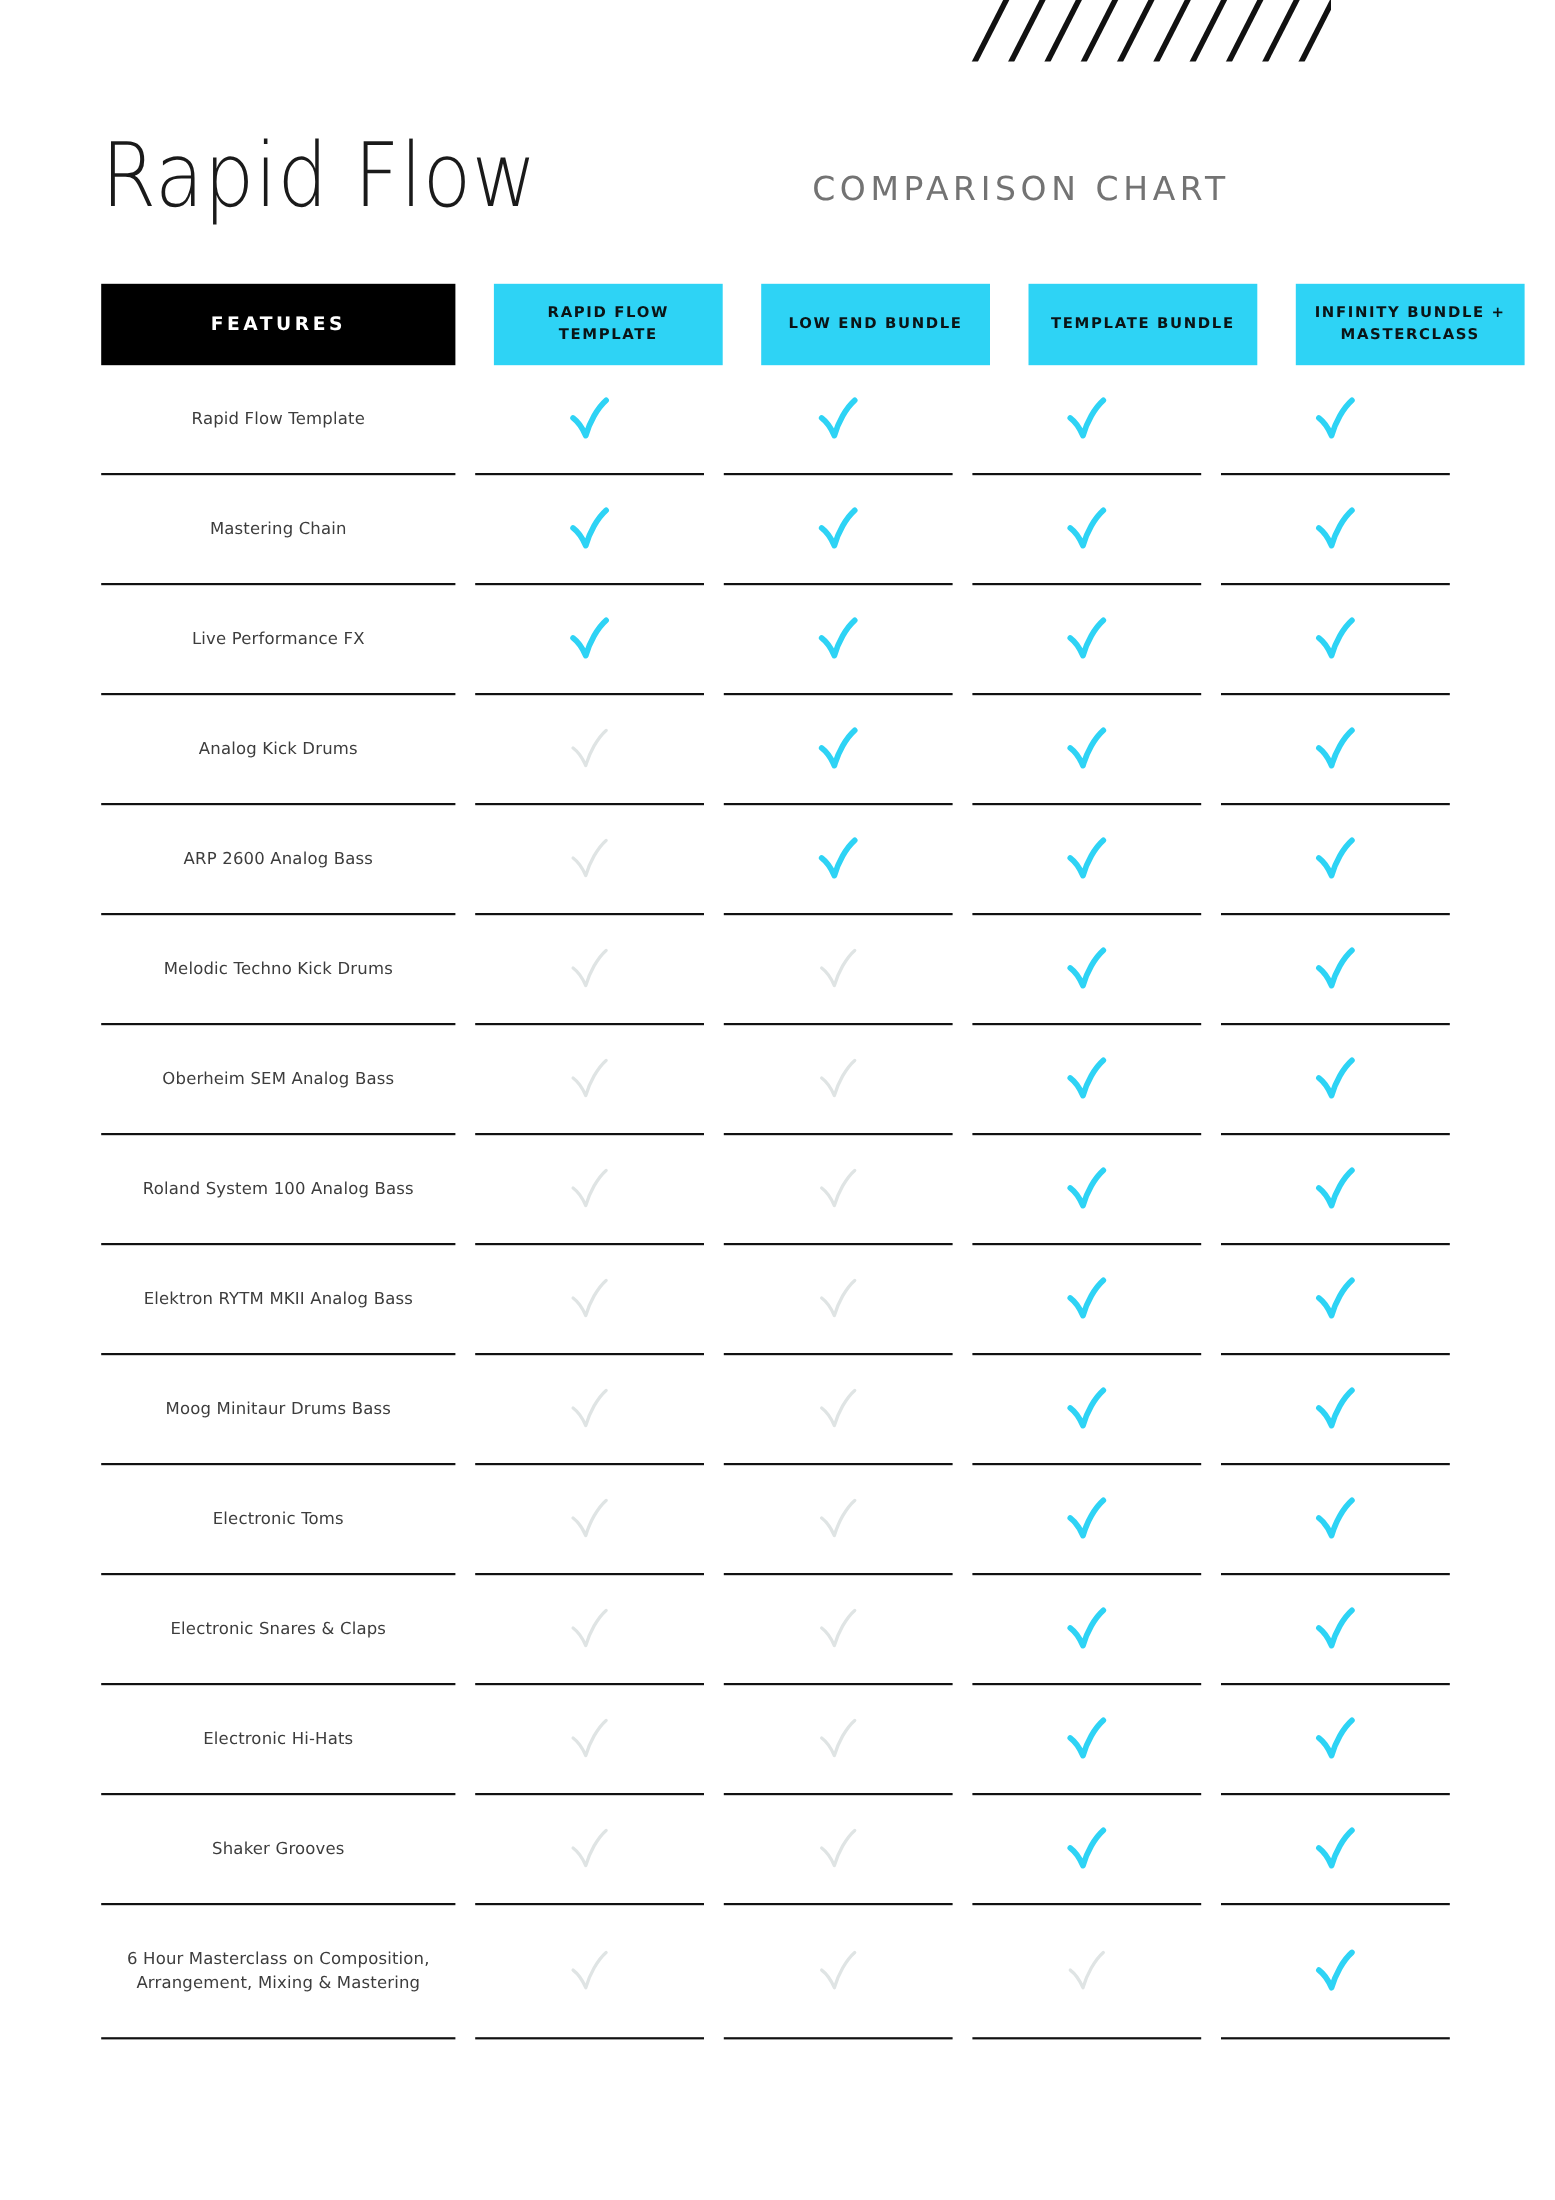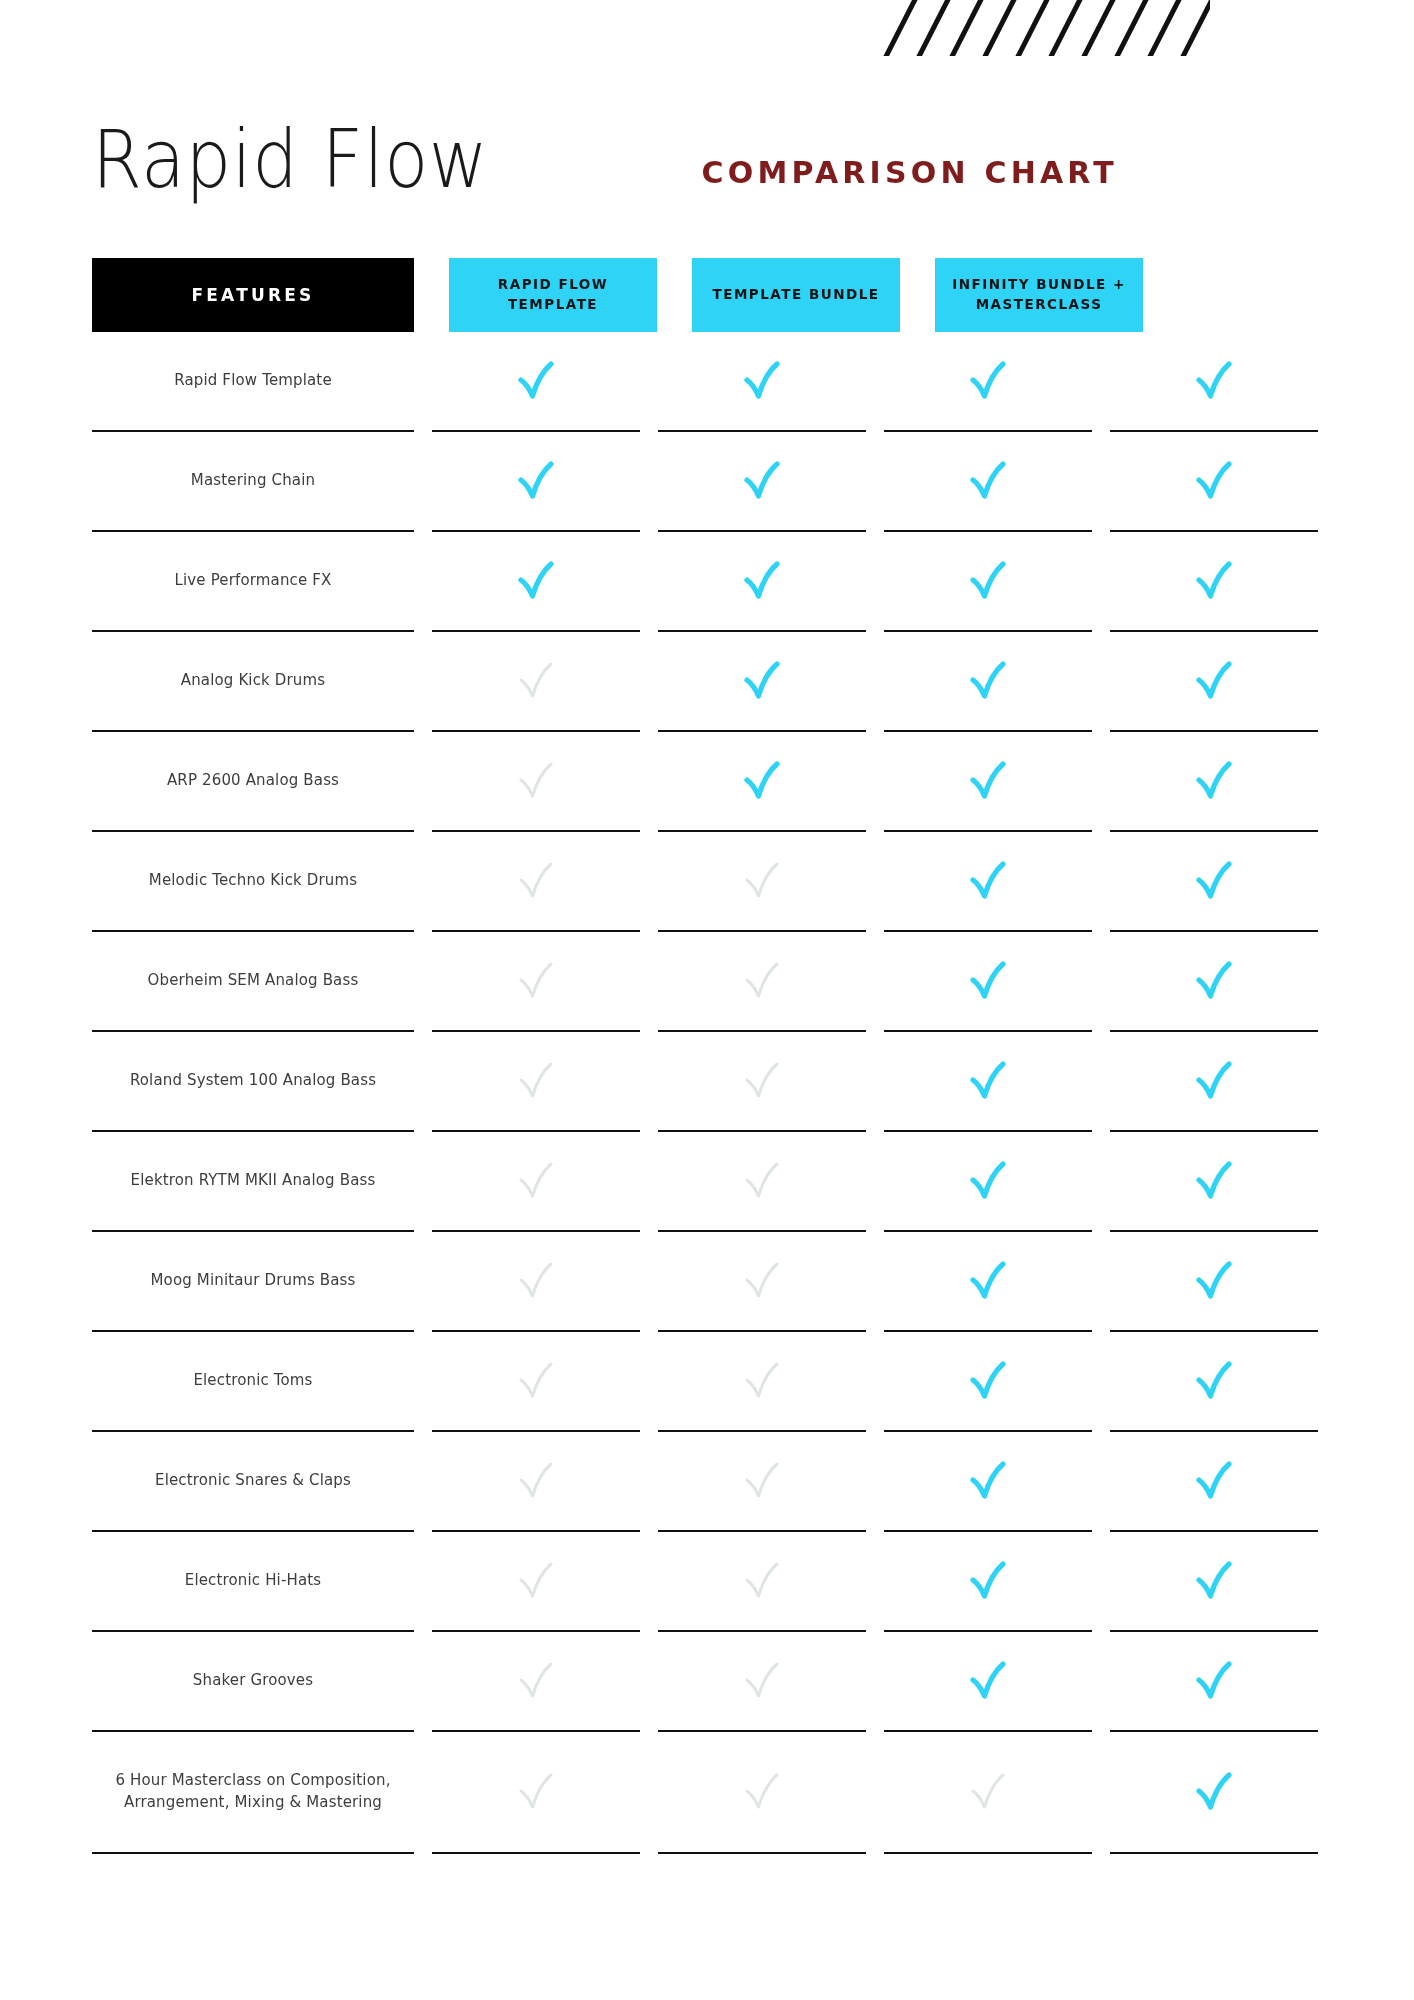--- a/index.html
+++ b/index.html
@@ -54,24 +54,24 @@
     font-weight: 300;
     font-size: 72px;
     line-height: 0.92;
     letter-spacing: 0.5px;
     color: #1a1a1a;
     transform: scaleY(1.12);
     transform-origin: bottom left;
   }
   .sub-title {
     font-family: "DejaVu Sans", sans-serif;
-    font-weight: 700;
+    font-weight: 400;
     font-size: 30px;
     letter-spacing: 4.2px;
-    color: #7f1d1d;
+    color: #737373;
     padding-bottom: 6px;
     white-space: nowrap;
   }
 
   
   .table {
     position: absolute;
     left: 92px;
     top: 258px;
     width: 1230px;
@@ -191,20 +191,23 @@
 
   <div class="table">
     <div class="row head-row">
         <div class="cell col-feature head-feature">
           <span>FEATURES</span>
         </div>
         <div class="cell col-prod head-prod">
           <span>RAPID FLOW TEMPLATE</span>
         </div>
         <div class="cell col-prod head-prod">
+          <span>LOW END BUNDLE</span>
+        </div>
+        <div class="cell col-prod head-prod">
           <span>TEMPLATE BUNDLE</span>
         </div>
         <div class="cell col-prod head-prod">
           <span>INFINITY BUNDLE + MASTERCLASS</span>
         </div>
       </div>
     <div id="table-body">
         <div class="body-row">
           <div class="feature-cell">
             <span>Rapid Flow Template</span>

